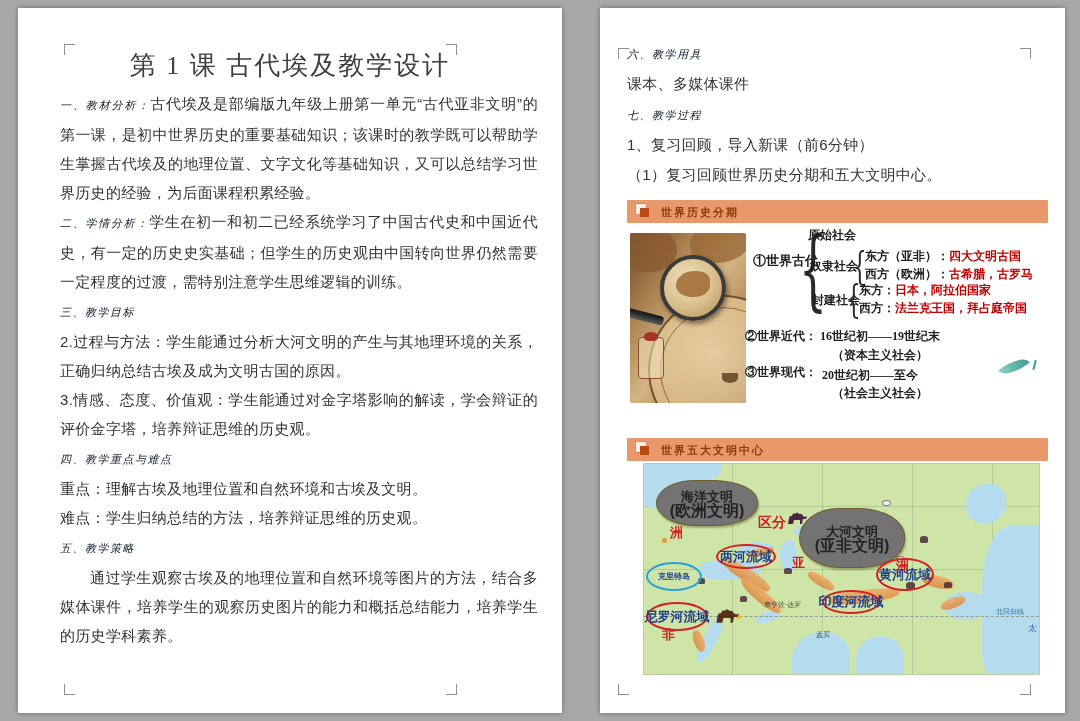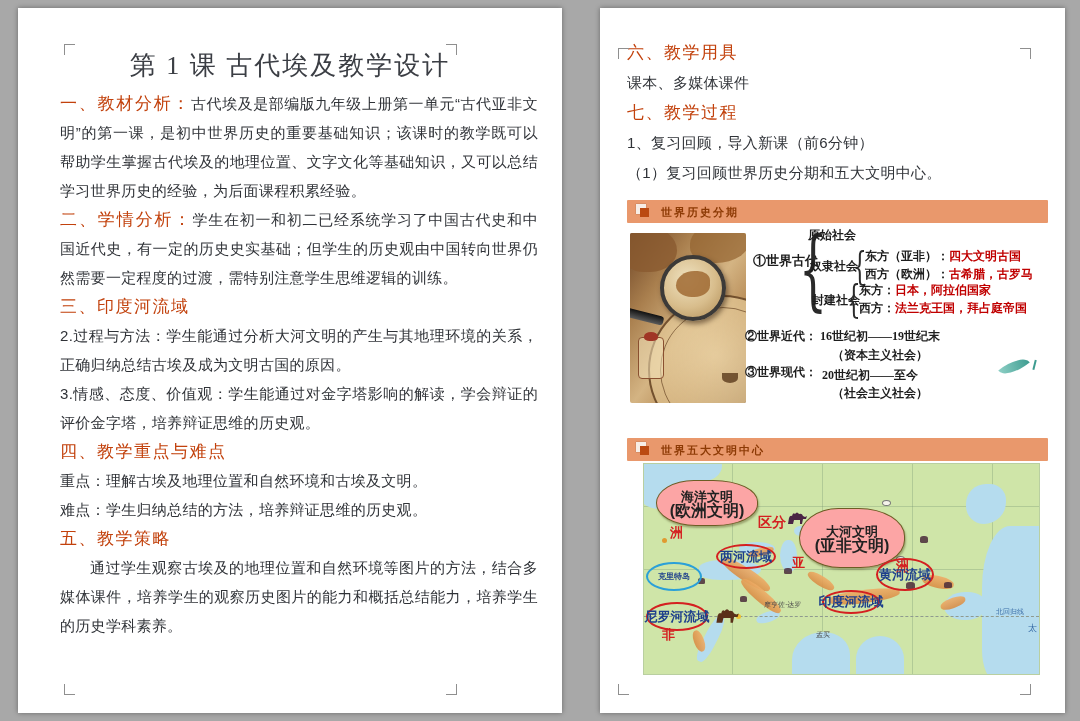--- a/index.html
+++ b/index.html
@@ -16,22 +16,22 @@
   .crop.tl { border-top:1px solid #8f8f8f; border-left:1px solid #8f8f8f; }
   .crop.tr { border-top:1px solid #8f8f8f; border-right:1px solid #8f8f8f; }
   .crop.bl { border-bottom:1px solid #8f8f8f; border-left:1px solid #8f8f8f; }
   .crop.br { border-bottom:1px solid #8f8f8f; border-right:1px solid #8f8f8f; }
 
   .doc-title { margin-top:40px; text-align:center; font-size:26px; color:#3b3e44;
                font-family:"Liberation Serif","DejaVu Serif",serif; letter-spacing:2px; }
   .flow { padding:6px 24px 0 42px; width:100%; }
   .flow p { font-size:15px; line-height:29px; color:#303338; letter-spacing:.3px;
             text-align:justify; }
-  .h { font-family:"Liberation Serif","DejaVu Serif",serif; font-size:17px;
-       color:#c2410c; letter-spacing:1.5px; }
+  .h { font-family:"Liberation Serif","DejaVu Serif",serif; font-size:11px;
+       color:#0f172a; letter-spacing:1.5px;font-style:italic; }
   p.hline { line-height:29px; }
   .indent { text-indent:2em; }
 
   .rflow { padding:30px 17px 0 27px; }
   .rflow p { line-height:30px; }
 
   
   .fig { position:absolute; left:27px; width:421px; }
   #fig1 { top:192px; height:232px; }
   #fig2 { top:430px; height:243px; }
@@ -85,21 +85,21 @@
                     background:#3d9c90; transform:rotate(-38deg); }
 
   
   .bigmap { position:absolute; left:16px; top:25px; width:397px; height:212px; overflow:hidden;
             background:#cfe5a8; border:1px solid #b9cfa0; }
   .sea { position:absolute; background:#b5dcee; }
   .grid-v { position:absolute; top:0; width:1px; height:100%; background:rgba(110,140,110,.30); }
   .grid-h { position:absolute; left:0; height:1px; width:100%; background:rgba(110,140,110,.30); }
   .tropic { position:absolute; left:0; top:152px; width:100%; border-top:1.5px dashed #8f9a8f; }
   .mtn { position:absolute; background:linear-gradient(#eead67,#d88d45); border-radius:45%; opacity:.9; }
-  .bubble { position:absolute; background:#fca5a5; border:1.5px solid #6d5d25;
+  .bubble { position:absolute; background:#737373; border:1.5px solid #6d5d25;
             border-radius:46% 54% 52% 48% / 62% 58% 58% 62%;
             box-shadow:1px 2px 2px rgba(60,50,10,.35);
             display:flex; flex-direction:column; align-items:center; justify-content:center;
             font-weight:bold; color:#222; text-align:center; }
   .bubble .l1 { font-size:13px; line-height:15px; }
   .bubble .l2 { font-size:16px; line-height:14px; }
   .ell { position:absolute; border-radius:50%; display:flex; align-items:center; justify-content:center; }
   .ell.red  { border:2.5px solid #d42020; }
   .ell.blue { border:2.5px solid #2ba0d8; }
   .ell span { font-size:13px; font-weight:bold; color:#1d3f8c; white-space:nowrap;
@@ -120,21 +120,21 @@
   <div class="crop tl" style="left:46px; top:36px;"></div>
   <div class="crop tr" style="left:428px; top:36px;"></div>
   <div class="crop bl" style="left:46px; top:676px;"></div>
   <div class="crop br" style="left:428px; top:676px;"></div>
 
   <div class="doc-title">第 1 课 古代埃及教学设计</div>
 
   <div class="flow">
     <p><span class="h">一、教材分析：</span><span>古代埃及是部编版九年级上册第一单元“古代亚非文明”的第一课，是初中世界历史的重要基础知识；该课时的教学既可以帮助学生掌握古代埃及的地理位置、文字文化等基础知识，又可以总结学习世界历史的经验，为后面课程积累经验。</span></p>
     <p><span class="h">二、学情分析：</span><span>学生在初一和初二已经系统学习了中国古代史和中国近代史，有一定的历史史实基础；但学生的历史观由中国转向世界仍然需要一定程度的过渡，需特别注意学生思维逻辑的训练。</span></p>
-    <p class="hline"><span class="h">三、印度河流域</span></p>
+    <p class="hline"><span class="h">三、教学目标</span></p>
     <p>2.过程与方法：学生能通过分析大河文明的产生与其地理环境的关系，正确归纳总结古埃及成为文明古国的原因。</p>
     <p>3.情感、态度、价值观：学生能通过对金字塔影响的解读，学会辩证的评价金字塔，培养辩证思维的历史观。</p>
     <p class="hline"><span class="h">四、教学重点与难点</span></p>
     <p>重点：理解古埃及地理位置和自然环境和古埃及文明。</p>
     <p>难点：学生归纳总结的方法，培养辩证思维的历史观。</p>
     <p class="hline"><span class="h">五、教学策略</span></p>
     <p class="indent">通过学生观察古埃及的地理位置和自然环境等图片的方法，结合多媒体课件，培养学生的观察历史图片的能力和概括总结能力，培养学生的历史学科素养。</p>
   </div>
 </div>
 

